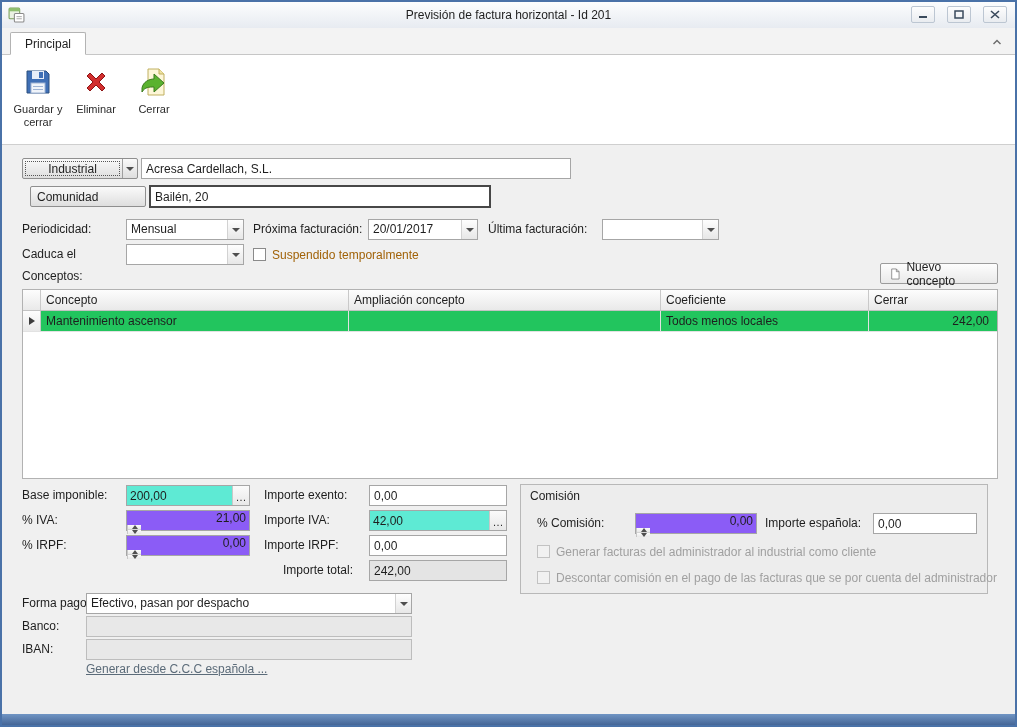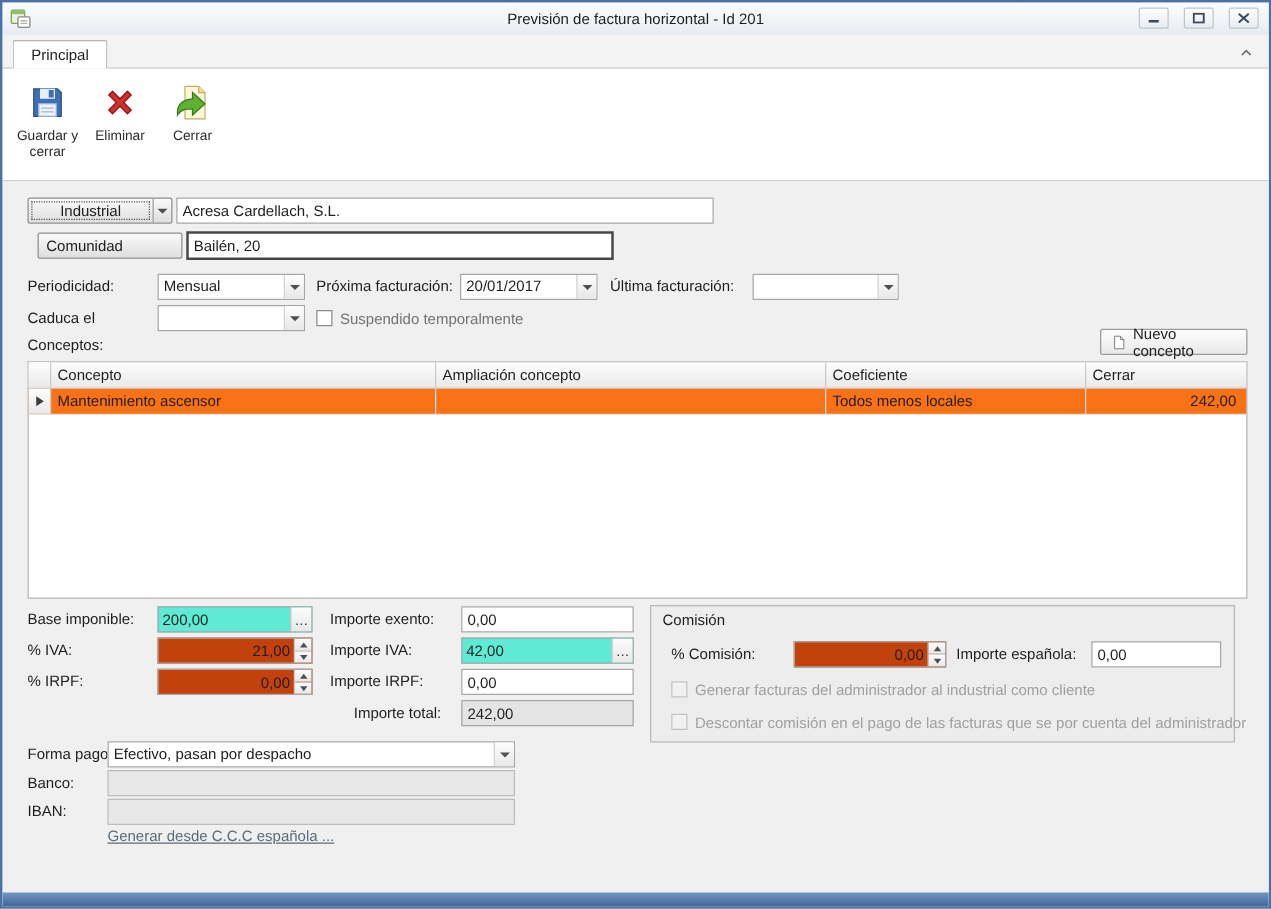--- a/index.html
+++ b/index.html
@@ -56,21 +56,21 @@
                 border-right:4px solid transparent; border-top:4px solid #4f4f4f; }
   
   .splitbtn { position:absolute; height:21px; display:flex; border:1px solid #8f8f8f;
               background:linear-gradient(#fafafa,#dedede); border-radius:2px; }
   .splitbtn .main { flex:1; display:flex; align-items:center; justify-content:center;
                     font-size:12px; color:#1e1e1e; padding:0 6px; }
   .splitbtn .main.focus { outline:1px dotted #555; outline-offset:-3px; }
   .splitbtn .dd { width:15px; border-left:1px solid #9f9f9f; display:flex;
                   align-items:center; justify-content:center; }
   
-  .spin { position:absolute; height:21px; background:#c2410c; border:1px solid #a6a6a6; display:flex; }
+  .spin { position:absolute; height:21px; background:#8b5cf6; border:1px solid #a6a6a6; display:flex;flex-direction:column; }
   .spin input { flex:1; min-width:0; border:none; outline:none; background:transparent;
                 text-align:right; font-size:12px; color:#1e1e1e; padding:0 3px; font-family:inherit; }
   .spin .btns { width:14px; display:flex; flex-direction:column; border-left:1px solid #c8c8c8; }
   .spin .sb { flex:1; display:flex; align-items:center; justify-content:center;
               background:linear-gradient(#fbfbfb,#e8e8e8); }
   .spin .sb + .sb { border-top:1px solid #d4d4d4; }
   .tri-up { width:0; height:0; border-left:3px solid transparent; border-right:3px solid transparent;
             border-bottom:4px solid #4f4f4f; }
   .tri-down { width:0; height:0; border-left:3px solid transparent; border-right:3px solid transparent;
               border-top:4px solid #4f4f4f; }
@@ -87,34 +87,34 @@
              color:#1e1e1e; background:linear-gradient(#fdfdfd,#e9e9e9); }
   
   .grid { position:absolute; left:20px; top:144px; width:976px; height:190px;
           background:#fff; border:1px solid #b2b2b2; }
   .ghead { display:flex; height:21px; background:linear-gradient(#fdfdfd,#e9e9e9);
            border-bottom:1px solid #c3c3c3; }
   .gh { font-size:12px; color:#1e1e1e; padding:0 5px; line-height:20px;
         border-right:1px solid #c9c9c9; white-space:nowrap; overflow:hidden; }
   .gsel { width:18px; background:linear-gradient(#fdfdfd,#e9e9e9);
           border-right:1px solid #c9c9c9; display:flex; align-items:center; justify-content:center; }
-  .grow { display:flex; height:21px; border-bottom:1px solid #e2e2e2; background:#f97316; }
+  .grow { display:flex; height:21px; border-bottom:1px solid #e2e2e2; background:#22c55e; }
   .gc { font-size:12px; color:#1e1e1e; padding:0 5px; line-height:20px;
         border-right:1px solid #e2e2e2; white-space:nowrap; overflow:hidden; }
   .col1 { width:308px; } .col2 { width:312px; } .col3 { width:208px; } .col4 { flex:1; }
   .num { text-align:right; }
   .rowarrow { width:0; height:0; border-top:4px solid transparent; border-bottom:4px solid transparent;
               border-left:6px solid #3c3c3c; }
   
   .group { position:absolute; left:518px; top:339px; width:468px; height:110px;
            border:1px solid #b8b8b8; background:#ededed; }
   .gtitle { position:absolute; left:9px; top:4px; font-size:12px; color:#1e1e1e; }
   
   .check { position:absolute; display:flex; align-items:center; gap:6px; font-size:12px;
-           color:#737373; height:21px; white-space:nowrap; }
+           color:#a16207; height:21px; white-space:nowrap; }
   .cb { width:13px; height:13px; background:#fff; border:1px solid #8a8a8a; flex:0 0 auto; }
   .check.disabled { color:#a0a0a0; }
   .check.disabled .cb { background:#f1f1f1; border-color:#c2c2c2; }
   .link { position:absolute; font-size:12px; color:#5b6b79; text-decoration:underline;
           cursor:pointer; white-space:nowrap; }
 </style>
 </head>
 <body>
 
 <div class="win">

